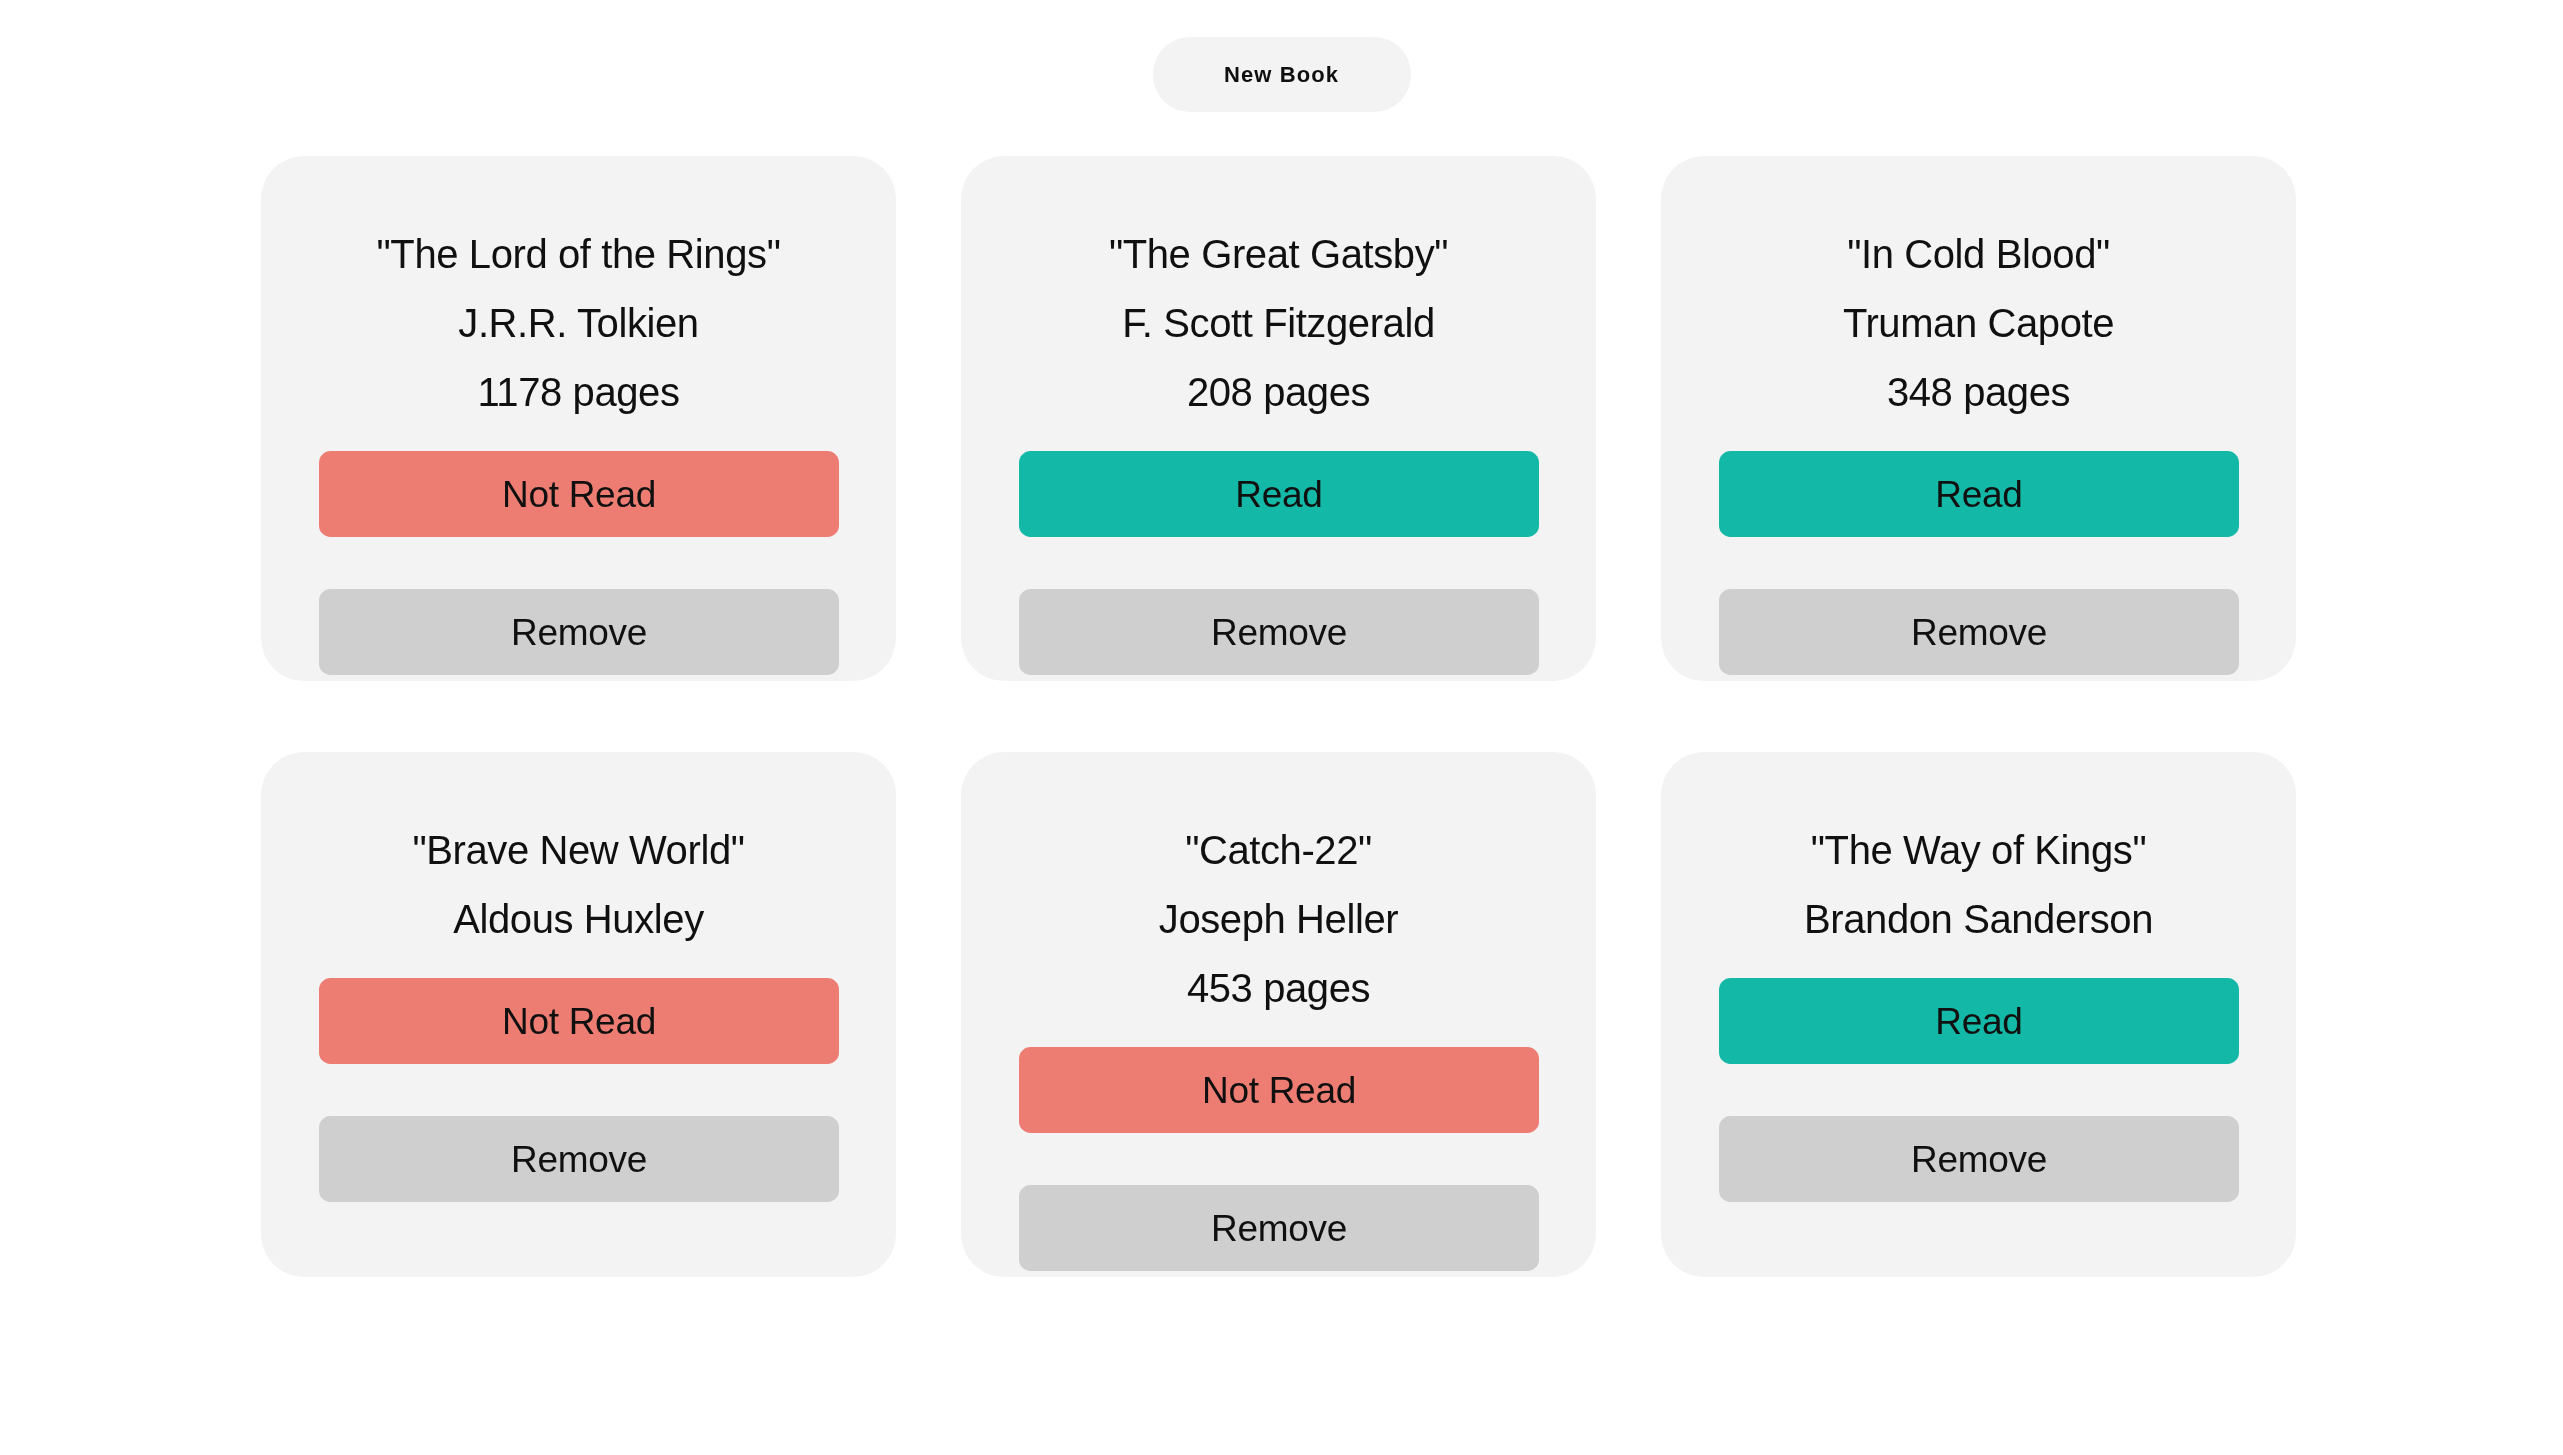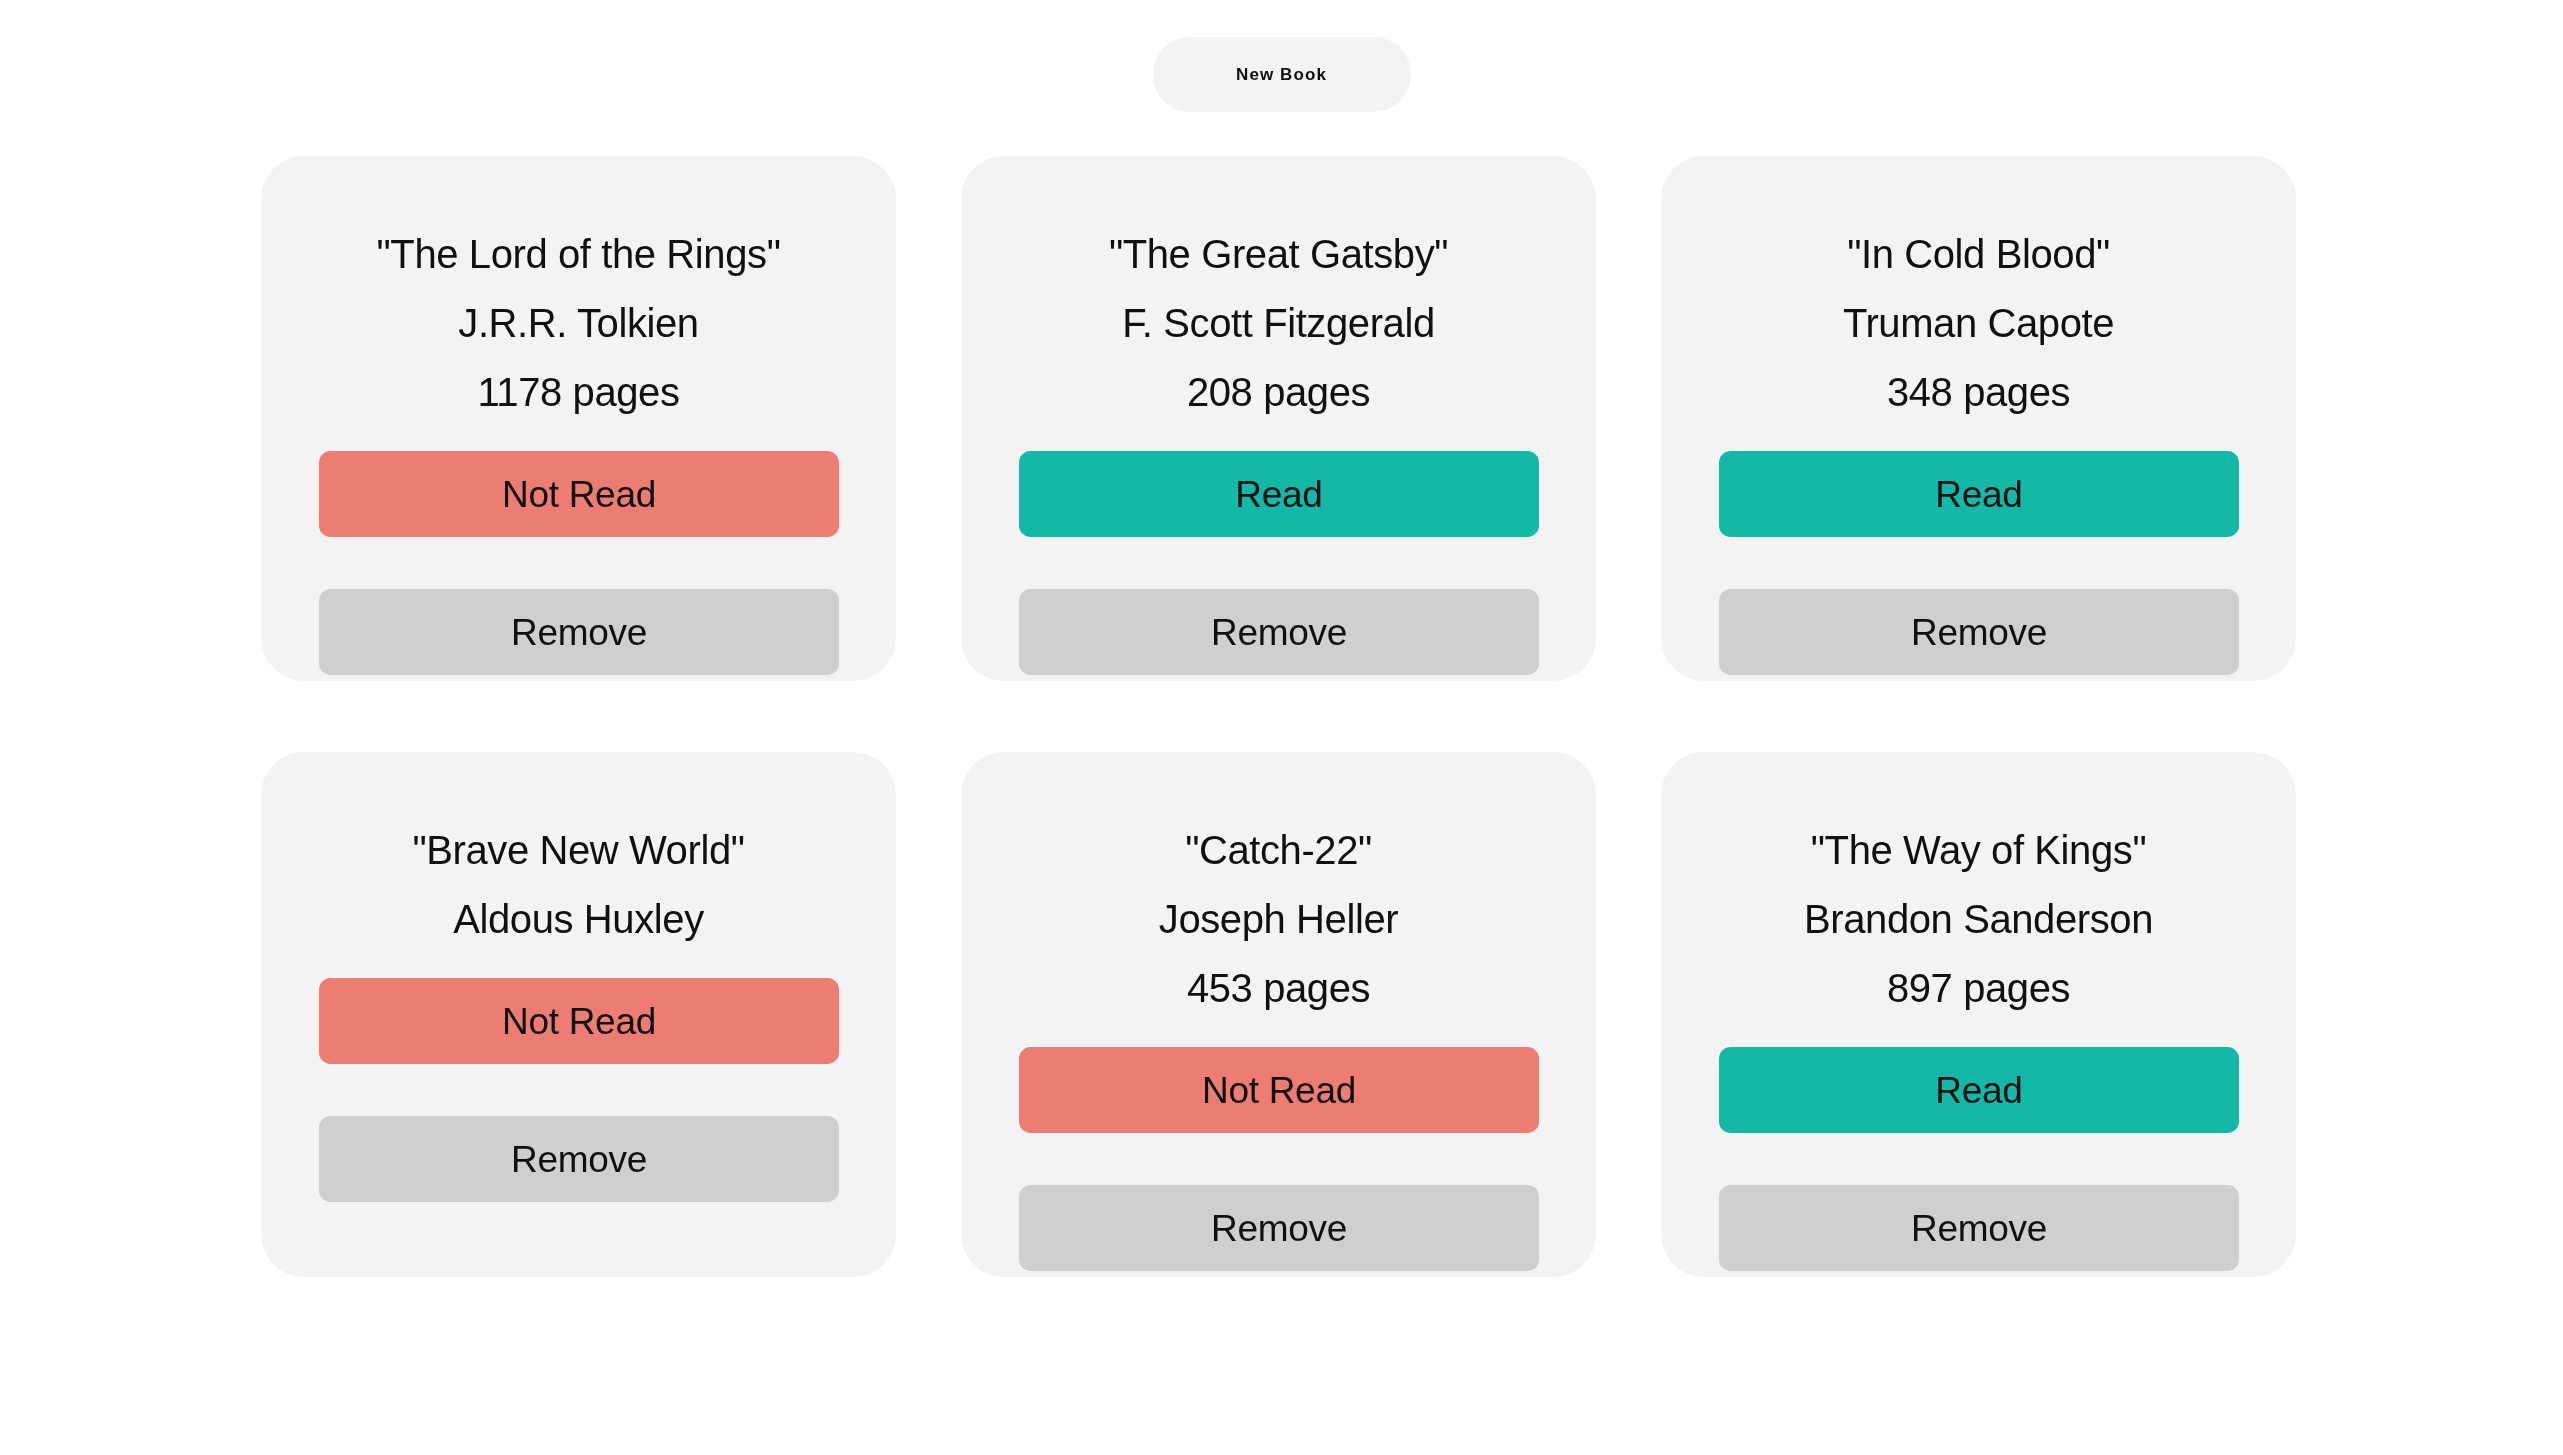--- a/index.html
+++ b/index.html
@@ -36,21 +36,21 @@
     display: flex;
     align-items: center;
     justify-content: center;
     width: 258px;
     height: 75px;
     border: none;
     border-radius: 37px;
     background: #f3f3f3;
     color: #0f0f0f;
     font-family: "Liberation Sans", "DejaVu Sans", sans-serif;
-    font-size: 17px;
+    font-size: 22px;
     font-weight: 700;
     letter-spacing: 1.1px;
     cursor: pointer;
     line-height: 1;
   }
 
   
   .book-grid {
     position: absolute;
     top: 156px;
@@ -168,21 +168,20 @@
         <div class="book-author">Joseph Heller</div>
         <div class="book-pages">453 pages</div>
         <div class="book-btns">
           <button class="status-btn not-read">Not Read</button>
           <button class="remove-btn">Remove</button>
         </div>
       </div>
       <div class="book-card">
         <div class="book-title">"The Way of Kings"</div>
         <div class="book-author">Brandon Sanderson</div>
-        <div class="book-pages">897 pages</div>
         <div class="book-btns">
           <button class="status-btn read">Read</button>
           <button class="remove-btn">Remove</button>
         </div>
       </div>
     </div>
 
 </div>
 
 

